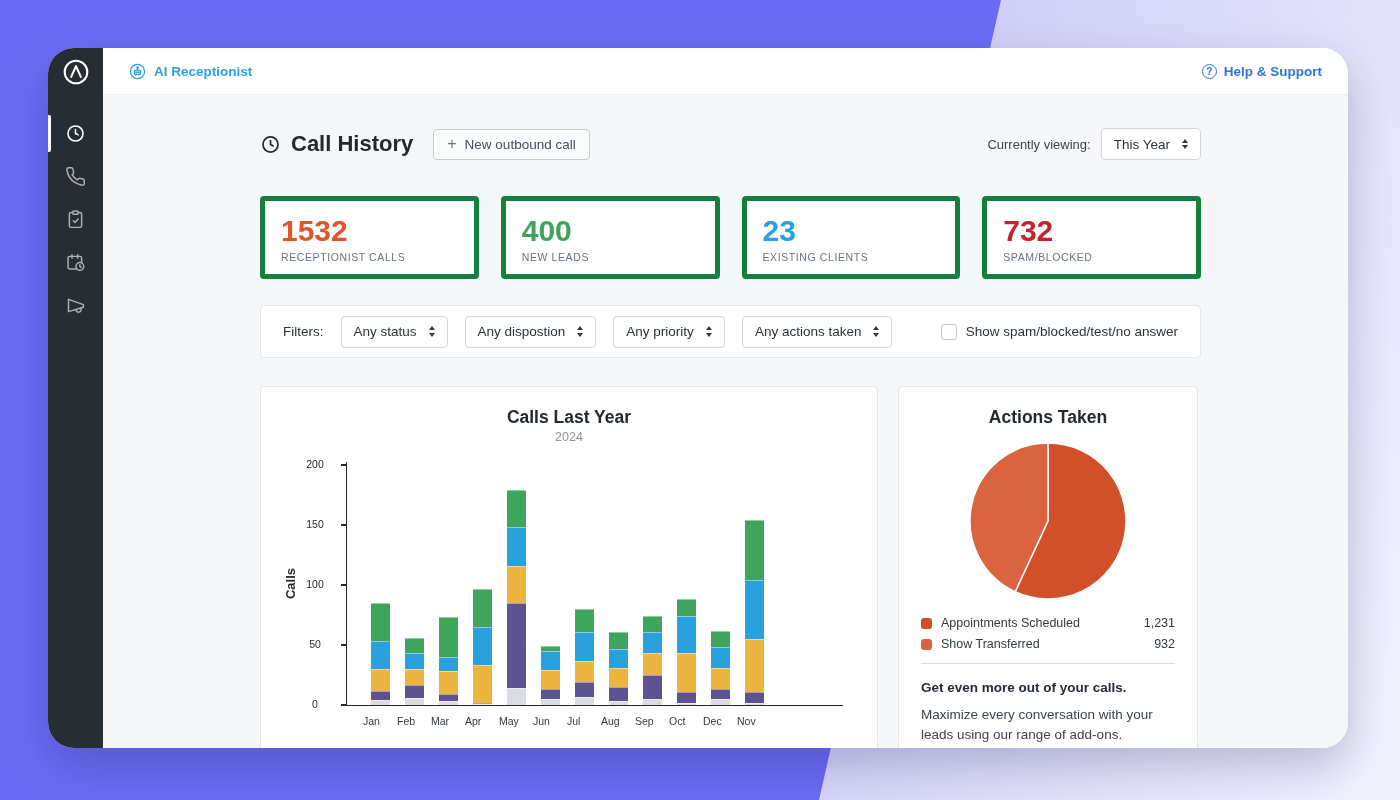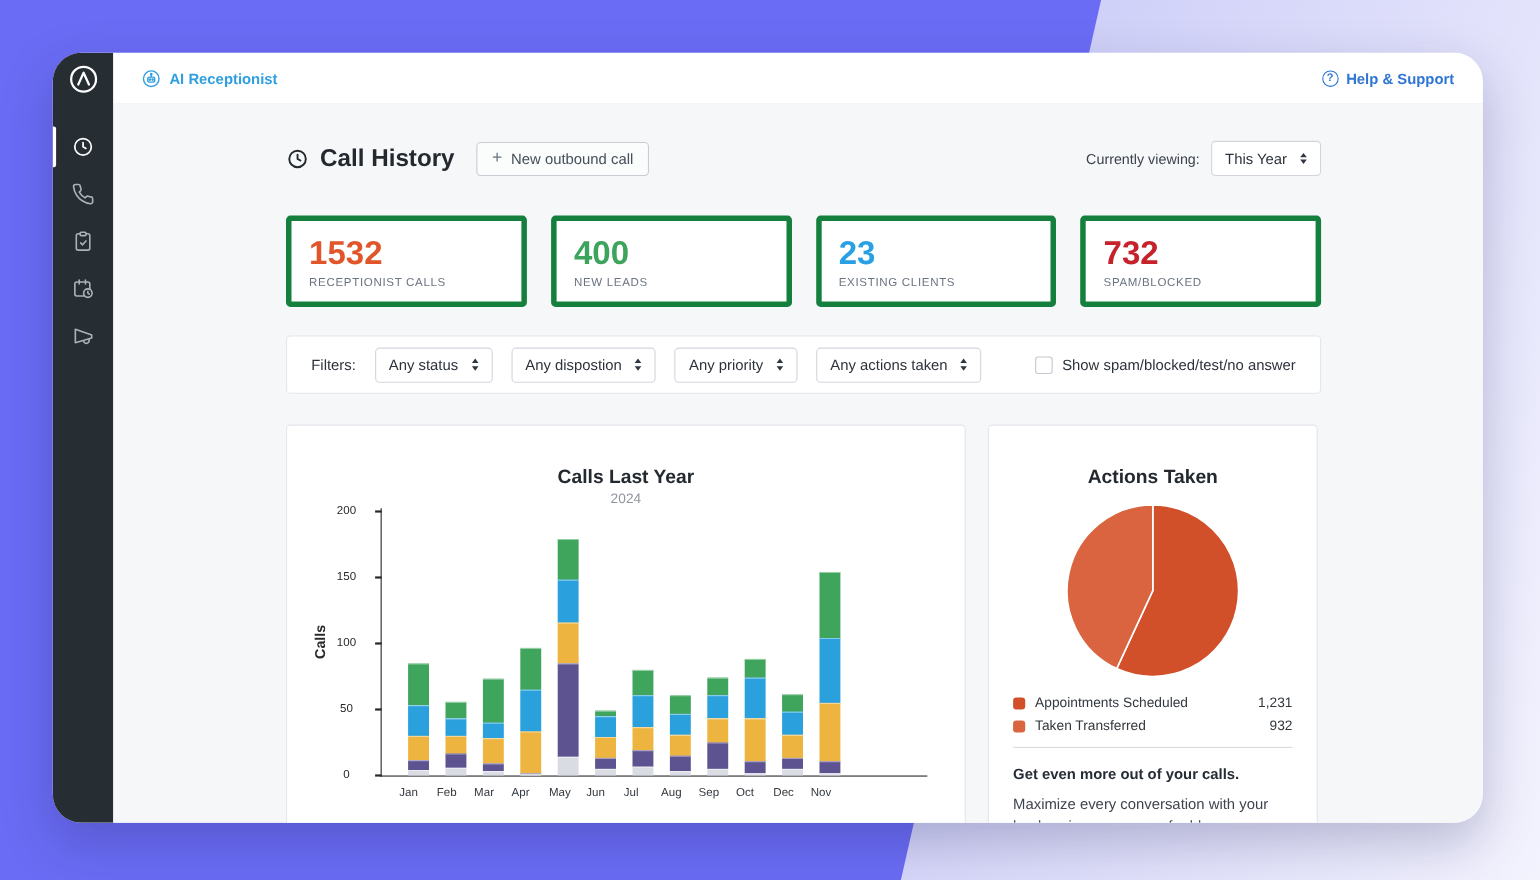--- a/index.html
+++ b/index.html
@@ -88,21 +88,21 @@
   }
   .filters-label { font-size:13.5px; color:#2c323b; }
   .checkbox-wrap { margin-left:auto; display:flex; align-items:center; gap:9px; cursor:pointer; }
   .checkbox { width:16px; height:16px; border:1px solid #c3c8cf; border-radius:3px; background:#fff; }
   .checkbox-label { font-size:13.5px; color:#2c323b; }
   
   .charts-row { position:absolute; left:0; top:291px; right:0; }
   .chart-card { position:absolute; background:#fff; border:1px solid #e3e6ea; border-radius:4px; }
   .bar-card { left:0; top:0; width:618px; height:450px; }
   .pie-card { left:638px; top:0; width:300px; height:450px; }
-  .chart-title { text-align:center; font-size:17.5px; font-weight:700; color:#23292f; margin-top:36px; }
+  .chart-title { text-align:center; font-size:17.5px; font-weight:700; color:#23292f; margin-top:20px; }
   .chart-subtitle { text-align:center; font-size:12.5px; color:#8f959c; margin-top:2px; }
   
   .bar-plot {
     position:absolute; left:85px; top:75px; width:497px; height:244px;
     border-left:1.5px solid #26282b; border-bottom:1.5px solid #26282b;
   }
   .bars { position:absolute; left:0; right:0; bottom:0; top:4px; display:flex; align-items:flex-end; padding-left:16px; }
   .bar-cell { width:34px; height:100%; position:relative; display:flex; align-items:flex-end; justify-content:center; }
   .bar-stack { width:19px; display:flex; flex-direction:column-reverse; }
   .bar-seg { width:100%; box-shadow:inset 0 1px 0 rgba(255,255,255,.45); }
@@ -439,21 +439,21 @@
               <path d="M79,79 L46.18,149.76 A78,78 0 0 1 79.00,1.00 Z" fill="#da6340" stroke="#ffffff" stroke-width="1.5" stroke-linejoin="round"></path>
             </svg>
           <div class="pie-legend">
             <div class="legend-row">
               <span class="legend-swatch" style="background: rgb(209, 80, 42);"></span>
               <span class="legend-label">Appointments Scheduled</span>
               <span class="legend-value">1,231</span>
             </div>
             <div class="legend-row">
               <span class="legend-swatch" style="background: rgb(218, 99, 64);"></span>
-              <span class="legend-label">Taken Transferred</span>
+              <span class="legend-label">Show Transferred</span>
               <span class="legend-value">932</span>
             </div>
           </div>
           <hr class="pie-divider">
           <div class="cta-title">Get even more out of your calls.</div>
           <div class="cta-body">Maximize every conversation with your leads using our range of add-ons.</div>
         </div>
 
       </div>
     </div>

